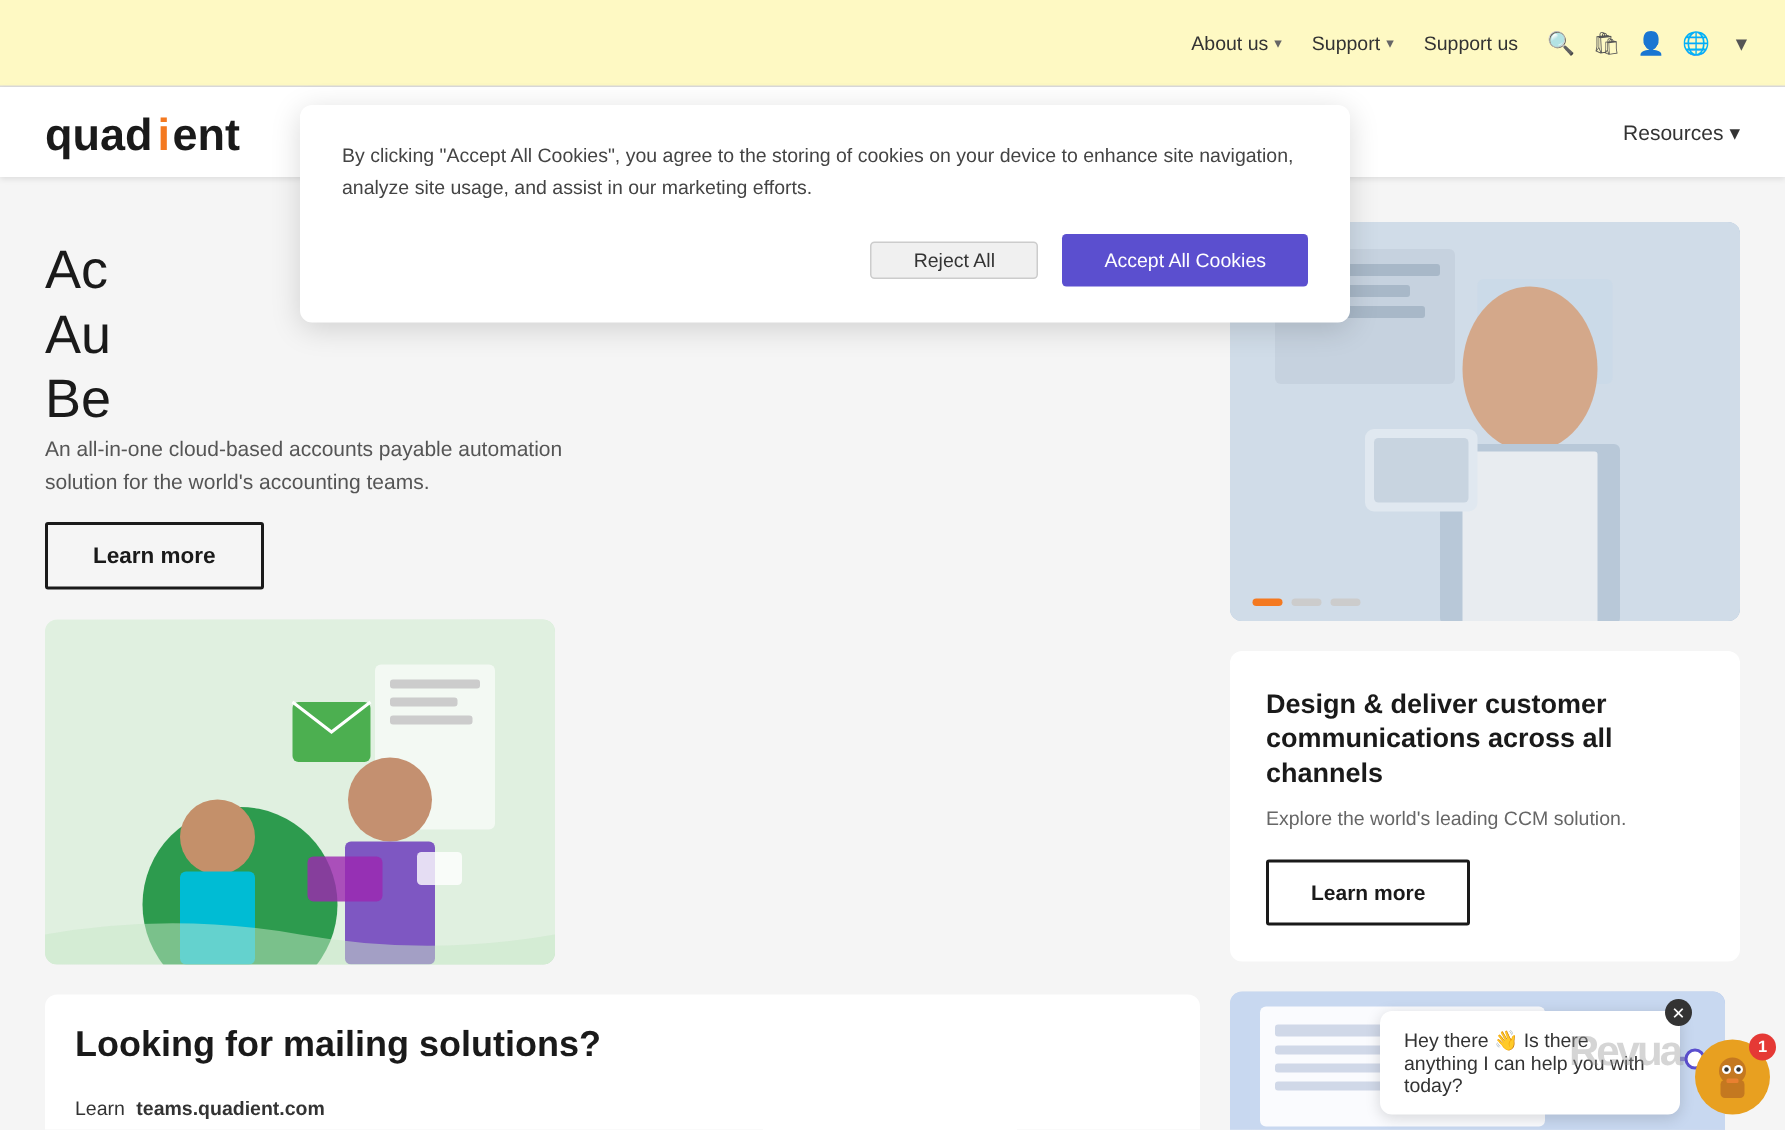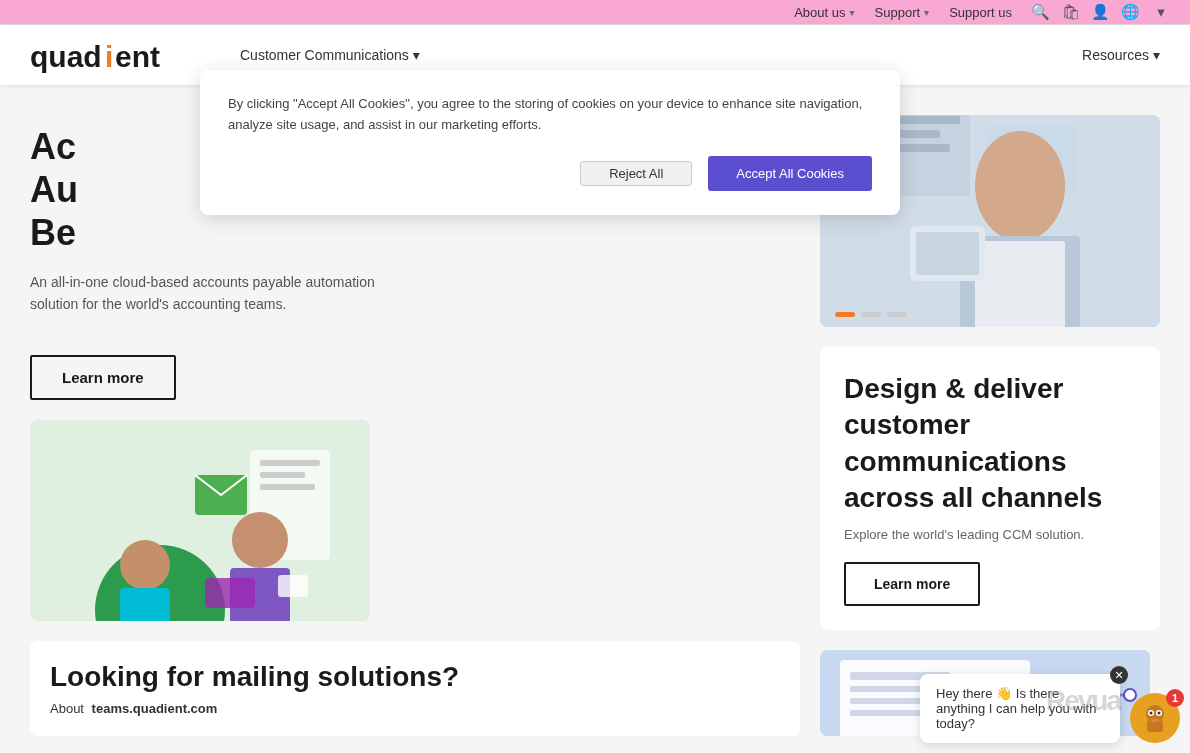--- a/index.html
+++ b/index.html
@@ -1,21 +1,21 @@
 <!DOCTYPE html>
 <html><head>
   <meta charset="utf-8">
   <style>
     * { margin: 0; padding: 0; box-sizing: border-box; }
     body { font-family: -apple-system, BlinkMacSystemFont, 'Segoe UI', sans-serif; background: #f5f5f5; width: 1190px; height: 753px; overflow: hidden; position: relative; }
 
     
     .top-nav {
-      background: #f9a8d4;
-      height: 25px;
+      background: #fef9c3;
+      height: 58px;
       display: flex;
       align-items: center;
       justify-content: flex-end;
       padding: 0 20px;
       gap: 20px;
       border-bottom: 1px solid #ddd;
     }
     .top-nav-item {
       display: flex;
       align-items: center;
@@ -96,31 +96,30 @@
       flex-direction: column;
       gap: 0;
     }
 
     
     .hero-text {
       padding: 10px 0 20px 0;
     }
     .hero-title {
       font-size: 36px;
-      font-weight: 700;
+      font-weight: 400;
       color: #1a1a1a;
       line-height: 1.2;
-      margin-bottom: 16px;
     }
     .hero-subtitle {
       font-size: 14px;
       color: #555;
       line-height: 1.6;
       max-width: 380px;
-      margin-bottom: 40px;
+      margin-bottom: 16px;
     }
     .learn-more-btn {
       display: inline-block;
       border: 2px solid #1a1a1a;
       padding: 12px 30px;
       font-size: 15px;
       font-weight: 600;
       color: #1a1a1a;
       background: transparent;
       cursor: pointer;
@@ -173,21 +172,21 @@
     }
 
     
     .ccm-card {
       background: #fff;
       border-radius: 8px;
       padding: 24px;
       flex: 1;
     }
     .ccm-title {
-      font-size: 28px;
+      font-size: 18px;
       font-weight: 700;
       color: #1a1a1a;
       line-height: 1.3;
       margin-bottom: 10px;
     }
     .ccm-subtitle {
       font-size: 13px;
       color: #666;
       margin-bottom: 20px;
     }
@@ -196,24 +195,24 @@
       border: 2px solid #1a1a1a;
       padding: 12px 28px;
       font-size: 14px;
       font-weight: 600;
       color: #1a1a1a;
       background: transparent;
       cursor: pointer;
       border-radius: 2px;
     }
     .mailing-title {
-      font-size: 28px;
+      font-size: 24px;
       font-weight: 700;
       color: #1a1a1a;
-      margin-bottom: 8px;
+      margin-bottom: 20px;
     }
     .mailing-link {
       font-size: 13px;
       color: #555;
       text-decoration: none;
     }
     .mailing-link span {
       color: #333;
       font-weight: 500;
     }
@@ -443,21 +442,21 @@
 
         <rect x="248" y="155" width="30" height="22" rx="3" fill="#fff" opacity="0.8"></rect>
 
         <path d="M0 210 Q85 195 170 210 Q255 225 340 210 L340 230 L0 230Z" fill="#c8e8c8" opacity="0.5"></path>
       </svg>
     </div>
 
     <div style="background:#fff; border-radius:8px; padding:20px; margin-top:20px;">
       <div class="mailing-title">Looking for mailing solutions?</div>
       <div class="mailing-link">
-        <span>About</span>
+        <span>Learn</span>
         <span style="color:#333; font-weight:600; margin-left:4px;">teams.quadient.com</span>
       </div>
     </div>
 
   </div>
 
   <div class="right-col">
 
     <div class="photo-card">
       <div class="photo-placeholder">

